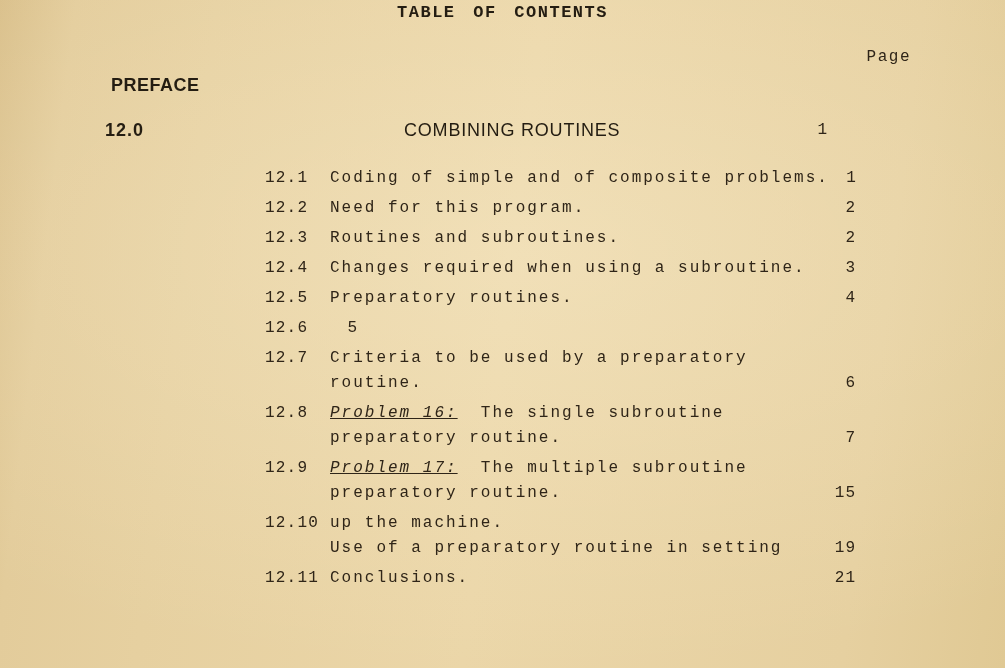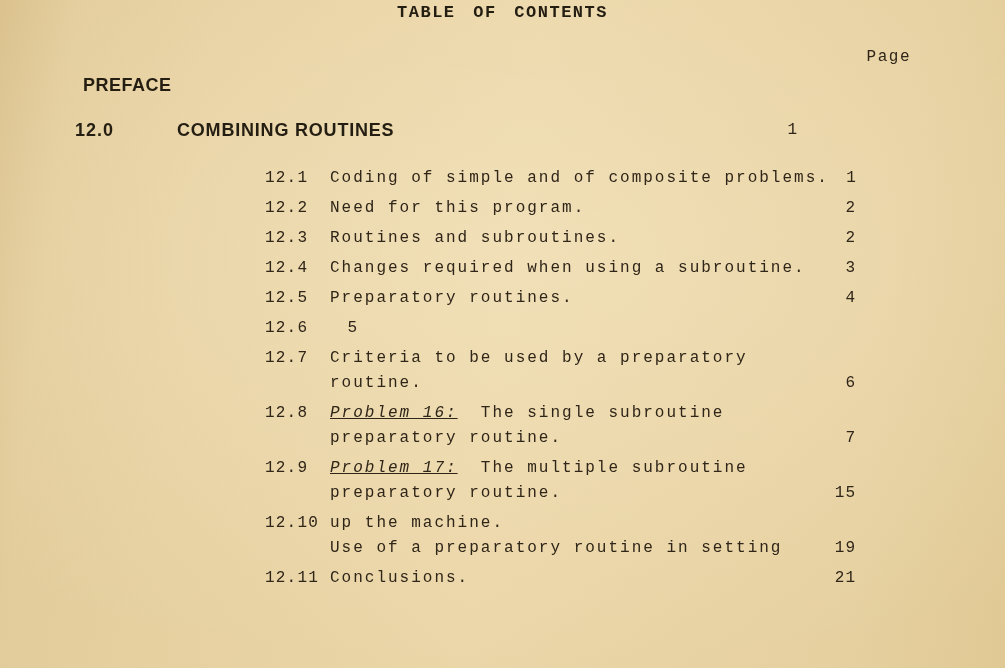--- a/index.html
+++ b/index.html
@@ -36,46 +36,47 @@
     margin-top:20px;
     line-height:25px;
     font-size:16px;
     letter-spacing:1.5px;
     text-align:right;
     padding-right:94px;
     font-family:Liberation Mono, monospace;
   }
   .preface{
     margin-top:3px;
-    padding-left:83px;
+    padding-left:111px;
     line-height:25px;
     font-family:"Liberation Sans","DejaVu Sans",sans-serif;
     font-weight:bold;
     font-size:18px;
     letter-spacing:0.5px;
     color:var(--ink-heavy);
   }
   .chapter-row{
     display:flex;
     margin-top:20px;
-    margin-left:75px;
+    margin-left:105px;
     width:723px;
     line-height:25px;
   }
   .ch-num{
     width:102px;flex:none;
     font-family:"Liberation Sans","DejaVu Sans",sans-serif;
     font-weight:bold;font-size:18px;letter-spacing:1px;
     color:var(--ink-heavy);
   }
   .ch-label{
     flex:1;
     font-family:"Liberation Sans","DejaVu Sans",sans-serif;
-    font-weight:bold;font-size:18px;letter-spacing:0.8px;
+    font-weight:normal;font-size:18px;letter-spacing:0.8px;
     color:var(--ink-heavy);
+    text-align:center;
   }
   .ch-page{
     flex:none;text-align:right;
     font-size:16px;letter-spacing:1px;
   }
   .entries{
     margin-top:23px;
     margin-left:265px;
     width:591px;
     font-size:16px;

